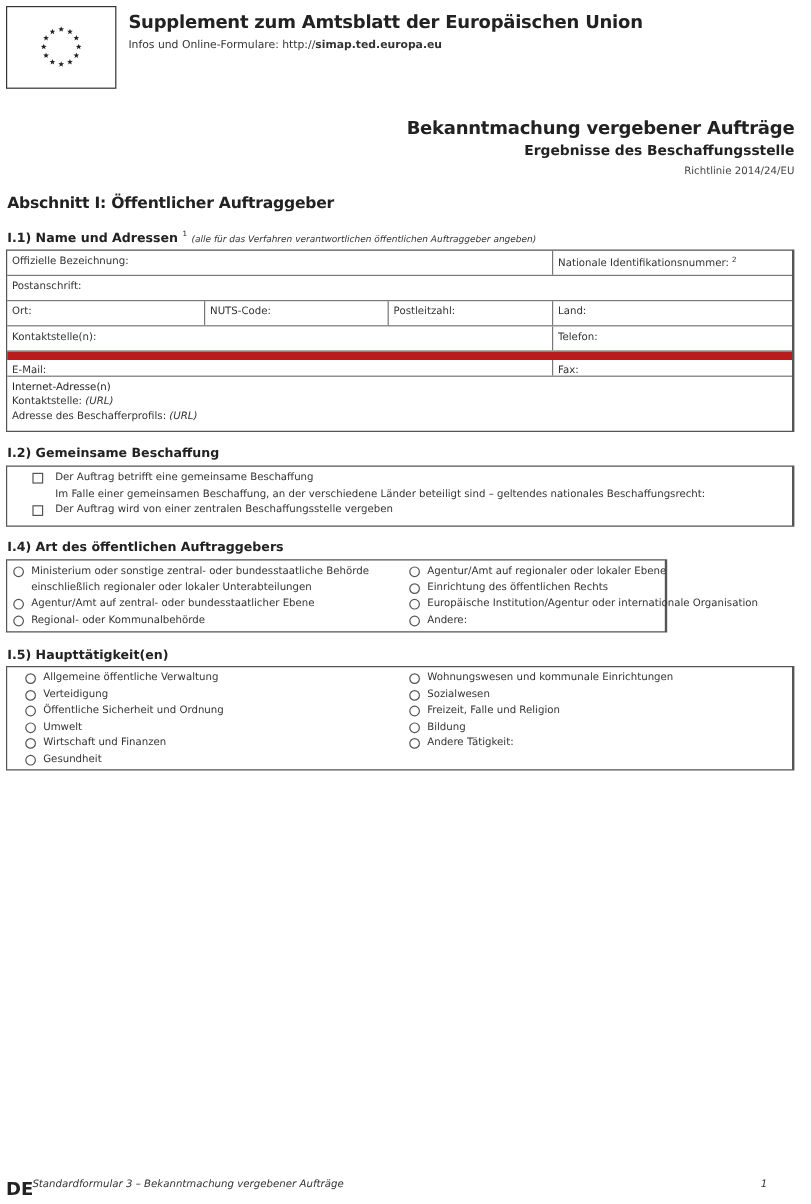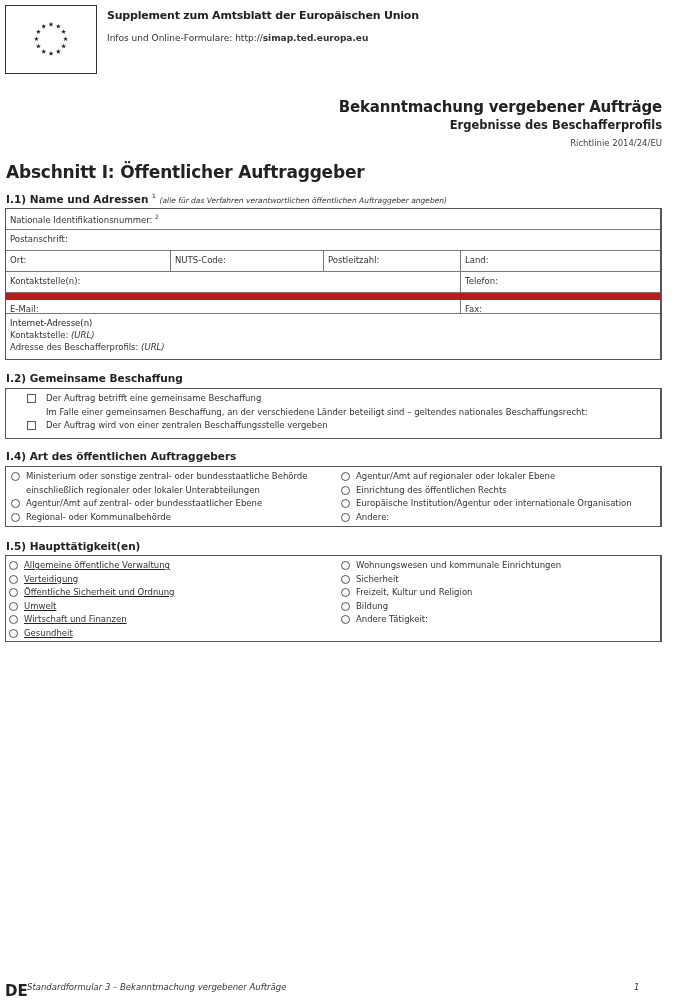--- a/index.html
+++ b/index.html
@@ -7,27 +7,27 @@
     width: 676px; height: 1003px; position: relative; overflow: hidden;
     font-family: "DejaVu Sans", sans-serif; color: #222;
   }
   .abs { position: absolute; }
   
   .flag {
     left: 5px; top: 5px; width: 92px; height: 69px;
     border: 1px solid #333; box-sizing: border-box;
   }
   .flag svg { width: 100%; height: 100%; display: block; }
-  .supp-title { left: 107px; top: 9px; font-size: 11px; font-weight: bold; color: #222; letter-spacing: -0.2px; text-align: right; }
+  .supp-title { left: 107px; top: 9px; font-size: 15px; font-weight: bold; color: #222; letter-spacing: -0.2px; text-align: right; }
   .supp-sub { left: 107px; top: 33px; font-size: 9px; color: #333; }
   .supp-sub b { font-weight: bold; }
   .doc-title { right: 14px; top: 98px; font-size: 15px; font-weight: bold; text-align: right; letter-spacing: -0.2px; }
   .doc-subtitle { right: 14px; top: 118px; font-size: 11.5px; font-weight: bold; text-align: right; }
   .doc-directive { right: 14px; top: 138px; font-size: 8.5px; color: #444; text-align: center; }
-  .section-title { left: 6px; top: 162px; font-size: 17px; font-weight: bold; letter-spacing: -0.2px; }
+  .section-title { left: 6px; top: 162px; font-size: 13px; font-weight: bold; letter-spacing: -0.2px; }
   .sub-heading { font-size: 10.5px; font-weight: bold; left: 6px; }
   .sub-heading .note { font-weight: normal; font-style: italic; font-size: 7.5px; color: #333; }
   .sub-heading sup { font-weight: normal; font-size: 6px; }
   
   .box { border: 1px solid #555; box-sizing: border-box; border-right-width: 2px; }
   .row { display: flex; border-bottom: 1px solid #777; box-sizing: border-box; height: 21px; }
   .row:last-child { border-bottom: none; }
   .cell {
     font-size: 8.5px; color: #333; padding: 4px 4px 0 4px; box-sizing: border-box;
     border-right: 1px solid #777; overflow: hidden; white-space: nowrap;
@@ -72,33 +72,34 @@
         <polygon points="38.50,18.41 39.14,20.13 40.97,20.21 39.54,21.35 40.03,23.11 38.50,22.10 36.97,23.11 37.46,21.35 36.03,20.21 37.86,20.13"></polygon>
       </g>
   </svg>
 </div>
 <div class="abs supp-title">Supplement zum Amtsblatt der Europäischen Union</div>
 <div class="abs supp-sub">
   <span>Infos und Online-Formulare: http://</span><b>simap.ted.europa.eu</b>
 </div>
 
 <div class="abs doc-title">Bekanntmachung vergebener Aufträge</div>
-<div class="abs doc-subtitle">Ergebnisse des Beschafferprofils</div>
+<div class="abs doc-subtitle">Ergebnisse des Beschaffungsstelle</div>
 <div class="abs doc-directive">Richtlinie 2014/24/EU</div>
 
 <div class="abs section-title">Abschnitt I: Öffentlicher Auftraggeber</div>
 
 <div class="abs sub-heading" style="top:192px;">
   <span>I.1) Name und Adressen</span>
   <sup>1</sup>
   <span class="note">(alle für das Verfahren verantwortlichen öffentlichen Auftraggeber angeben)</span>
 </div>
 
 <div class="abs box" style="left:5px; top:208px; width:657px; height:152px;">
   <div class="row">
+    <div class="cell" style="width:455px;">Offizielle Bezeichnung:</div>
     <div class="cell" style="flex:1;">
       <span>Nationale Identifikationsnummer:</span>
       <sup>2</sup>
     </div>
   </div>
   <div class="row">
     <div class="cell" style="flex:1;">Postanschrift:</div>
   </div>
   <div class="row">
     <div class="cell" style="width:165px;">Ort:</div>
@@ -134,21 +135,21 @@
     <span>Der Auftrag betrifft eine gemeinsame Beschaffung</span>
   </div>
   <div class="opt indent" style="padding-left:19px;">Im Falle einer gemeinsamen Beschaffung, an der verschiedene Länder beteiligt sind – geltendes nationales Beschaffungsrecht:</div>
   <div class="opt">
     <span class="checkbox"></span>
     <span>Der Auftrag wird von einer zentralen Beschaffungsstelle vergeben</span>
   </div>
 </div>
 
 <div class="abs sub-heading" style="top:450px;">I.4) Art des öffentlichen Auftraggebers</div>
-<div class="abs box" style="left:5px; top:466px; width:657px; height:61px;">
+<div class="abs box" style="left:5px; top:466px; width:551px; height:61px;">
   <div class="col" style="left:5px; top:3px;">
     <div class="opt">
       <span class="radio"></span>
       <span>
         <span>Ministerium oder sonstige zentral- oder bundesstaatliche Behörde</span><br>
         <span>einschließlich regionaler oder lokaler Unterabteilungen</span>
       </span>
     </div>
     <div class="opt">
       <span class="radio"></span>
@@ -174,21 +175,21 @@
     </div>
     <div class="opt">
       <span class="radio"></span>
       <span>Andere:</span>
     </div>
   </div>
 </div>
 
 <div class="abs sub-heading" style="top:540px;">I.5) Haupttätigkeit(en)</div>
 <div class="abs box" style="left:5px; top:555px; width:657px; height:87px;">
-  <div class="col" style="left:3px; top:3px;text-decoration:underline;">
+  <div class="col" style="left:15px; top:3px;">
     <div class="opt">
         <span class="radio"></span>
         <span>Allgemeine öffentliche Verwaltung</span>
       </div>
     <div class="opt">
         <span class="radio"></span>
         <span>Verteidigung</span>
       </div>
     <div class="opt">
         <span class="radio"></span>
@@ -207,25 +208,25 @@
         <span>Gesundheit</span>
       </div>
   </div>
   <div class="col" style="left:335px; top:3px;">
     <div class="opt">
         <span class="radio"></span>
         <span>Wohnungswesen und kommunale Einrichtungen</span>
       </div>
     <div class="opt">
         <span class="radio"></span>
-        <span>Sicherheit</span>
-      </div>
-    <div class="opt">
-        <span class="radio"></span>
-        <span>Freizeit, Kultur und Religion</span>
+        <span>Sozialwesen</span>
+      </div>
+    <div class="opt">
+        <span class="radio"></span>
+        <span>Freizeit, Falle und Religion</span>
       </div>
     <div class="opt">
         <span class="radio"></span>
         <span>Bildung</span>
       </div>
     <div class="opt">
         <span class="radio"></span>
         <span>Andere Tätigkeit:</span>
       </div>
   </div>

